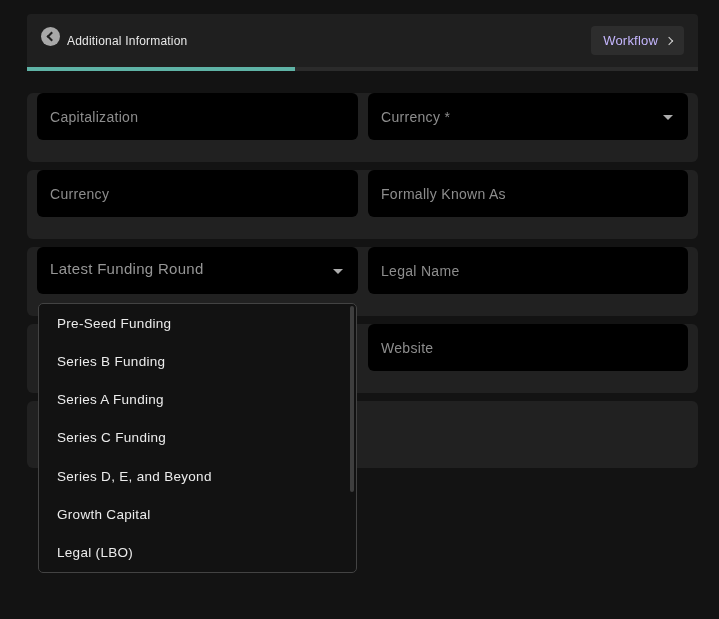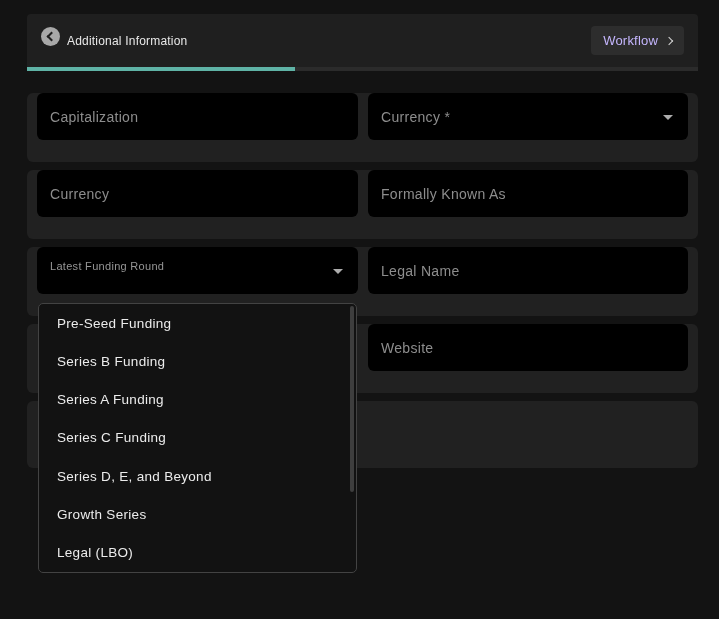--- a/index.html
+++ b/index.html
@@ -30,21 +30,21 @@
   
   .row{position:absolute;left:27px;width:671px;height:69px;background:#212121;border-radius:6px;}
   .row1{top:93px;} .row2{top:170px;} .row3{top:247px;} .row4{top:324px;text-align:center;} .row5{top:401px;height:67px;}
   .field{position:absolute;top:0;width:321px;height:47px;background:#000000;border-radius:6px;
          display:flex;align-items:center;cursor:text;}
   .field.left{left:10px;} .field.right{left:341px;width:320px;}
   .placeholder{color:#8d8d8d;font-size:14px;padding-left:13px;letter-spacing:.3px;user-select:none;}
   .select{cursor:pointer;}
   .caret{position:absolute;right:15px;top:50%;margin-top:-2px;width:0;height:0;
          border-left:5px solid transparent;border-right:5px solid transparent;border-top:5px solid #adadad;}
-  .float-label{position:absolute;left:13px;top:13px;color:#969696;font-size:11px;letter-spacing:.3px;user-select:none;}
+  .float-label{position:absolute;left:13px;top:13px;color:#969696;font-size:15px;letter-spacing:.3px;user-select:none;}
 
   
   .menu{position:absolute;left:38px;top:303px;width:319px;height:270px;background:#121212;
         border:1px solid #434343;border-radius:5px;box-sizing:border-box;z-index:10;
         display:flex;flex-direction:column;overflow:hidden;}
   .menu-item{flex:1;display:flex;align-items:center;padding-left:18px;color:#ececec;
              font-size:13.5px;letter-spacing:.3px;cursor:pointer;}
   .scroll-thumb{position:absolute;right:2px;top:2px;width:4px;height:186px;background:#3e3e3e;
                 border-radius:2px;cursor:grab;}
 </style>
@@ -103,18 +103,18 @@
   </div>
 
   <div class="row row5"></div>
 
   <div class="menu">
     <div class="menu-item">Pre-Seed Funding</div>
     <div class="menu-item">Series B Funding</div>
     <div class="menu-item">Series A Funding</div>
     <div class="menu-item">Series C Funding</div>
     <div class="menu-item">Series D, E, and Beyond</div>
-    <div class="menu-item">Growth Series</div>
+    <div class="menu-item">Growth Capital</div>
     <div class="menu-item">Legal (LBO)</div>
     <div class="scroll-thumb"></div>
   </div>
 
 </div>
 
 </body></html>

